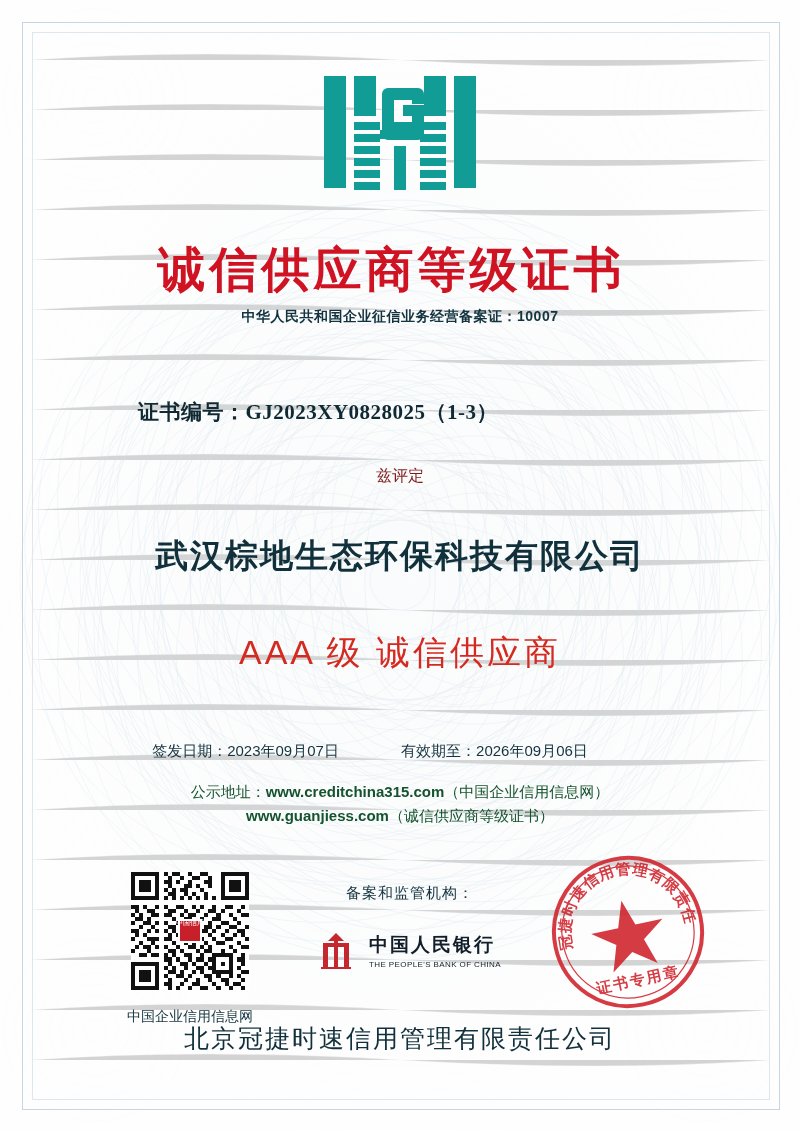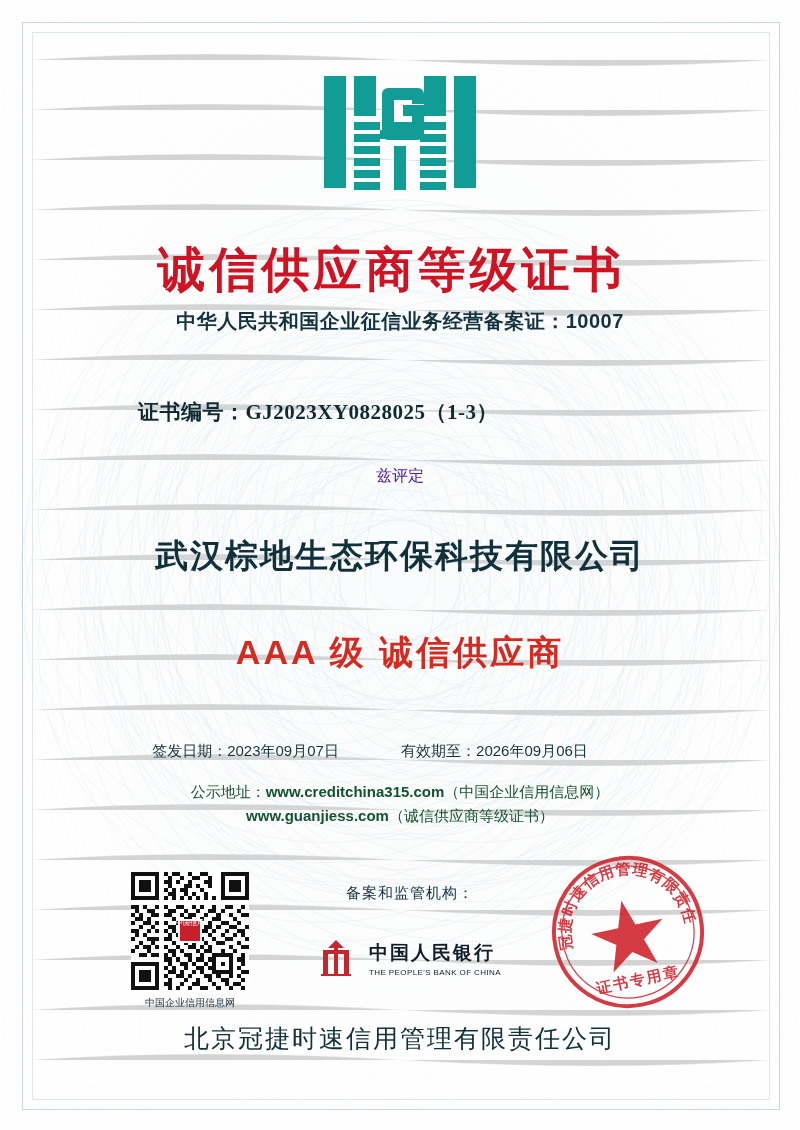--- a/index.html
+++ b/index.html
@@ -84,21 +84,21 @@
     color: #cf1322;
   }
   .sub-title {
     position: absolute;
     top: 308px;
     left: 0;
     width: 800px;
     text-align: center;
     font-family: "Liberation Sans", "DejaVu Sans", sans-serif;
     font-weight: bold;
-    font-size: 20px;
+    font-size: 14px;
     letter-spacing: 0.5px;
     color: #12333f;
   }
 
   .cert-number {
     position: absolute;
     top: 398px;
     left: 0;
     width: 636px;
     text-align: center;
@@ -110,21 +110,21 @@
   }
 
   .hereby {
     position: absolute;
     top: 466px;
     left: 0;
     width: 800px;
     text-align: center;
     font-family: "Liberation Sans", "DejaVu Sans", sans-serif;
     font-size: 16px;
-    color: #4c1d95;
+    color: #7f1d1d;
   }
 
   .company-name {
     position: absolute;
     top: 518px;
     left: 0;
     width: 800px;
     text-align: center;
     font-family: "Liberation Sans", "DejaVu Sans", sans-serif;
     font-weight: bold;
@@ -134,21 +134,21 @@
     margin-top: 16px;
   }
 
   .grade {
     position: absolute;
     top: 630px;
     left: 0;
     width: 800px;
     text-align: center;
     font-family: "Liberation Sans", "DejaVu Sans", sans-serif;
-    font-weight: bold;
+    font-weight: normal;
     font-size: 34px;
     letter-spacing: 3px;
     color: #d42a20;
   }
 
   .dates {
     position: absolute;
     top: 742px;
     left: 0;
     width: 740px;
@@ -181,23 +181,23 @@
     text-align: center;
   }
   .qr-canvas {
     width: 118px;
     height: 118px;
     margin: 0 auto;
     position: relative;
     background: #fff;
   }
   .qr-caption {
-    margin-top: 6px;
+    margin-top: 18px;
     font-family: Liberation Sans, sans-serif;
-    font-size: 10px;
+    font-size: 14px;
     color: #14333e;
     white-space: nowrap;
   }
 
   
   .supervisor-label {
     position: absolute;
     top: 884px;
     left: 300px;
     width: 220px;
@@ -725,21 +725,21 @@
           <rect x="12" y="12" width="5" height="5" fill="#c8202a"></rect>
         </svg>
         <span style="position:absolute;left:0;top:46px;width:118px;text-align:center;font-size:7px;color:#fff;font-family:'Liberation Sans',sans-serif;">中国信用</span>
       </div>
       <div class="qr-caption">中国企业信用信息网</div>
     </div>
 
     <div class="supervisor-label">备案和监管机构：</div>
 
     <div class="bank-logo">
-      <div style="display:inline-flex;gap:16px;margin-top:8px;">
+      <div style="display:inline-flex;align-items:center;gap:16px;">
         <svg width="34" height="36" viewBox="0 0 34 36" xmlns="http://www.w3.org/2000/svg">
           <g fill="#c4272e">
             <rect x="15" y="2" width="4" height="32"></rect>
             <rect x="4" y="10" width="5" height="24"></rect>
             <rect x="25" y="10" width="5" height="24"></rect>
             <rect x="4" y="10" width="26" height="4"></rect>
             <path d="M2 34 h30 v2 h-30z"></path>
             <path d="M17 0 l8 8 h-16z"></path>
           </g>
         </svg>

